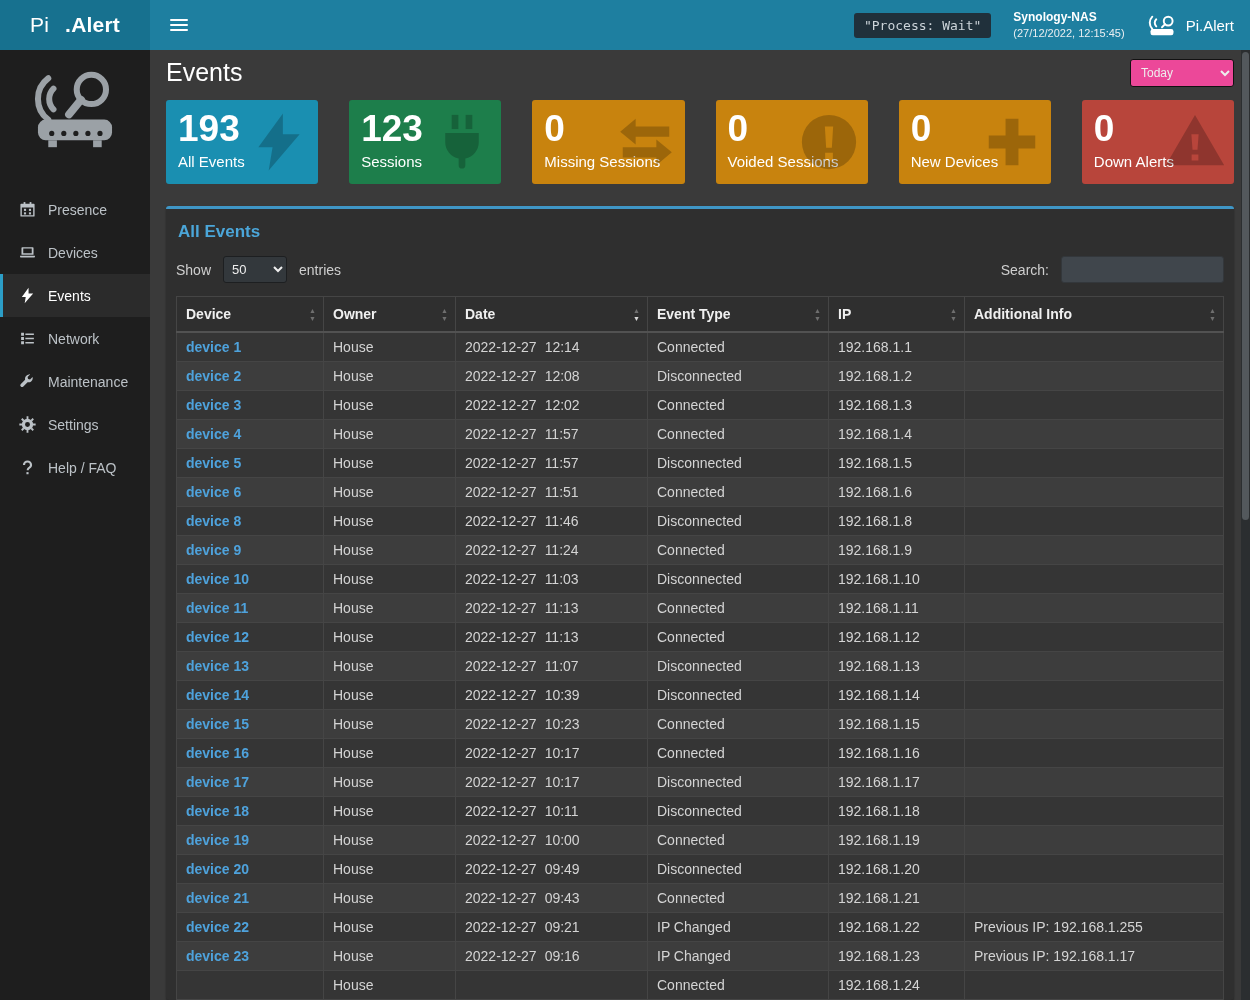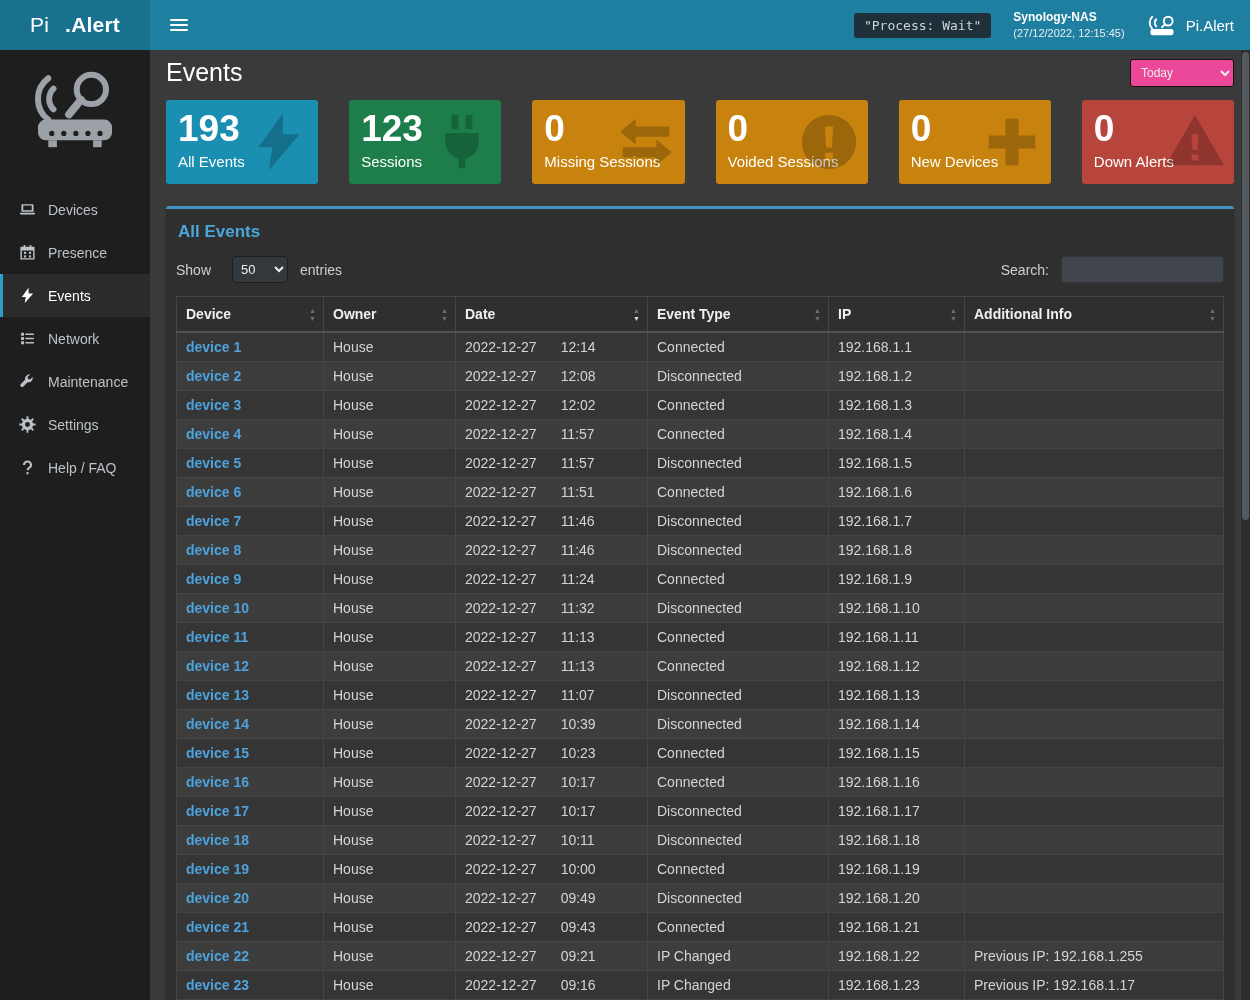--- a/index.html
+++ b/index.html
@@ -71,39 +71,39 @@
 
   
   .panel {
     background: #2f2f2f; border-top: 3px solid #3f96c6; border-radius: 3px;
     padding: 10px 10px 0; box-shadow: 0 1px 2px rgba(0,0,0,.35);
   }
   .panel-title { color: #4ba6d9; font-size: 17px; font-weight: bold; padding: 3px 2px 14px; }
   .controls { display: flex; justify-content: space-between; align-items: center; margin-bottom: 13px; font-size: 14px; color: #cfcfcf; }
   .show-group, .search-group { display: flex; align-items: center; gap: 12px; }
   .entries-select {
-    width: 56px; height: 27px; background: #33383c; color: #eee;
+    width: 64px; height: 27px; background: #33383c; color: #eee;
     border: 1px solid #1d1f21; border-radius: 3px; font-size: 13px;
-    font-family: "Liberation Sans", sans-serif; padding: 0 4px; margin-left: 9px;
+    font-family: "Liberation Sans", sans-serif; padding: 0 4px;
   }
   .search-input {
     width: 163px; height: 27px; background: #40464c; border: 1px solid #33373b;
     border-radius: 3px; color: #eee; padding: 0 8px; font-size: 14px;
     font-family: "Liberation Sans", sans-serif; outline: none;
   }
 
   
   table { width: 100%; border-collapse: collapse; font-size: 14px; table-layout: fixed; }
   th, td { border: 1px solid #454545; text-align: left; overflow: hidden; white-space: nowrap; }
   th { font-weight: bold; color: #f0f0f0; padding: 9px 24px 9px 9px; background: #2f2f2f; border-bottom: 2px solid #525252; position: relative; }
   td { padding: 6px 9px; color: #d4d4d4; }
   tbody tr:nth-child(odd)  { background: #353535; }
   tbody tr:nth-child(even) { background: #3d3d3d; }
   td a { color: #4ea2dc; font-weight: bold; }
-  td .time { margin-left: 24px; }
+  td .time { margin-left: 8px; }
   .sort {
     position: absolute; right: 7px; top: 50%; transform: translateY(-50%);
     display: flex; flex-direction: column; font-size: 7px; line-height: 1;
     color: #6f6f6f; gap: 1px;
   }
   .sort .on { color: #d8d8d8; }
 
   
   .scrollbar { position: fixed; right: 0; top: 50px; bottom: 0; width: 9px; background: #2b2e30; z-index: 30; }
   .scrollbar .thumb { position: absolute; top: 2px; left: 1px; width: 7px; height: 468px; background: #53585c; border-radius: 4px; }
@@ -163,39 +163,39 @@
           <circle cx="94" cy="78" r="3"></circle>
       </g>
       <rect x="34" y="86" width="10" height="8" fill="#9ba1a6"></rect>
       <rect x="86" y="86" width="10" height="8" fill="#9ba1a6"></rect>
     </svg>
   </div>
   <nav class="menu" id="sidebar-menu" data-interactable="false">
       <div class="menu-item" data-interactable="true">
         <span class="mi-icon" data-interactable="false">
           <svg viewBox="0 0 24 24">
-            <path fill-rule="evenodd" d="M4.5 4.5h15a1 1 0 0 1 1 1V15h-17V5.5a1 1 0 0 1 1-1zm1.5 2v6.5h12V6.5h-12z"></path>
-            <path d="M1.5 16.5h21V18a1 1 0 0 1-1 1h-19a1 1 0 0 1-1-1v-1.5z"></path>
-          </svg>
-        </span>
-        <span data-interactable="false">Devices</span>
-      </div>
-      <div class="menu-item" data-interactable="true">
-        <span class="mi-icon" data-interactable="false">
-          <svg viewBox="0 0 24 24">
             <path fill-rule="evenodd" d="M3 4h18a1 1 0 0 1 1 1v16a1 1 0 0 1-1 1H3a1 1 0 0 1-1-1V5a1 1 0 0 1 1-1zm1 5v11h16V9H4z"></path>
             <rect x="6.5" y="1.5" width="2.5" height="5"></rect>
             <rect x="15" y="1.5" width="2.5" height="5"></rect>
             <rect x="7" y="11" width="3" height="3"></rect>
             <rect x="14" y="11" width="3" height="3"></rect>
             <rect x="7" y="16" width="3" height="3"></rect>
             <rect x="14" y="16" width="3" height="3"></rect>
           </svg>
         </span>
         <span data-interactable="false">Presence</span>
+      </div>
+      <div class="menu-item" data-interactable="true">
+        <span class="mi-icon" data-interactable="false">
+          <svg viewBox="0 0 24 24">
+            <path fill-rule="evenodd" d="M4.5 4.5h15a1 1 0 0 1 1 1V15h-17V5.5a1 1 0 0 1 1-1zm1.5 2v6.5h12V6.5h-12z"></path>
+            <path d="M1.5 16.5h21V18a1 1 0 0 1-1 1h-19a1 1 0 0 1-1-1v-1.5z"></path>
+          </svg>
+        </span>
+        <span data-interactable="false">Devices</span>
       </div>
       <div class="menu-item active" data-interactable="true">
         <span class="mi-icon" data-interactable="false">
           <svg viewBox="0 0 24 24">
             <path d="M13.5 1 4 14h5.5L8 23 20 9h-6.5z"></path>
           </svg>
         </span>
         <span data-interactable="false">Events</span>
       </div>
       <div class="menu-item" data-interactable="true">
@@ -391,47 +391,39 @@
           </tr>
           <tr data-interactable="false">
             <td data-interactable="false"><a href="#" data-interactable="true">device 6</a></td>
             <td data-interactable="false">House</td>
             <td data-interactable="false"><span>2022-12-27</span><span class="time">11:51</span></td>
             <td data-interactable="false">Connected</td>
             <td data-interactable="false">192.168.1.6</td>
             <td data-interactable="false"></td>
           </tr>
           <tr data-interactable="false">
-            <td data-interactable="false"><a href="#" data-interactable="true">device 7</a></td>
+            <td data-interactable="false"><a href="#" data-interactable="true">device 8</a></td>
             <td data-interactable="false">House</td>
             <td data-interactable="false"><span>2022-12-27</span><span class="time">11:46</span></td>
             <td data-interactable="false">Disconnected</td>
-            <td data-interactable="false">192.168.1.7</td>
-            <td data-interactable="false"></td>
-          </tr>
-          <tr data-interactable="false">
-            <td data-interactable="false"><a href="#" data-interactable="true">device 8</a></td>
-            <td data-interactable="false">House</td>
-            <td data-interactable="false"><span>2022-12-27</span><span class="time">11:46</span></td>
-            <td data-interactable="false">Disconnected</td>
             <td data-interactable="false">192.168.1.8</td>
             <td data-interactable="false"></td>
           </tr>
           <tr data-interactable="false">
             <td data-interactable="false"><a href="#" data-interactable="true">device 9</a></td>
             <td data-interactable="false">House</td>
             <td data-interactable="false"><span>2022-12-27</span><span class="time">11:24</span></td>
             <td data-interactable="false">Connected</td>
             <td data-interactable="false">192.168.1.9</td>
             <td data-interactable="false"></td>
           </tr>
           <tr data-interactable="false">
             <td data-interactable="false"><a href="#" data-interactable="true">device 10</a></td>
             <td data-interactable="false">House</td>
-            <td data-interactable="false"><span>2022-12-27</span><span class="time">11:32</span></td>
+            <td data-interactable="false"><span>2022-12-27</span><span class="time">11:03</span></td>
             <td data-interactable="false">Disconnected</td>
             <td data-interactable="false">192.168.1.10</td>
             <td data-interactable="false"></td>
           </tr>
           <tr data-interactable="false">
             <td data-interactable="false"><a href="#" data-interactable="true">device 11</a></td>
             <td data-interactable="false">House</td>
             <td data-interactable="false"><span>2022-12-27</span><span class="time">11:13</span></td>
             <td data-interactable="false">Connected</td>
             <td data-interactable="false">192.168.1.11</td>

